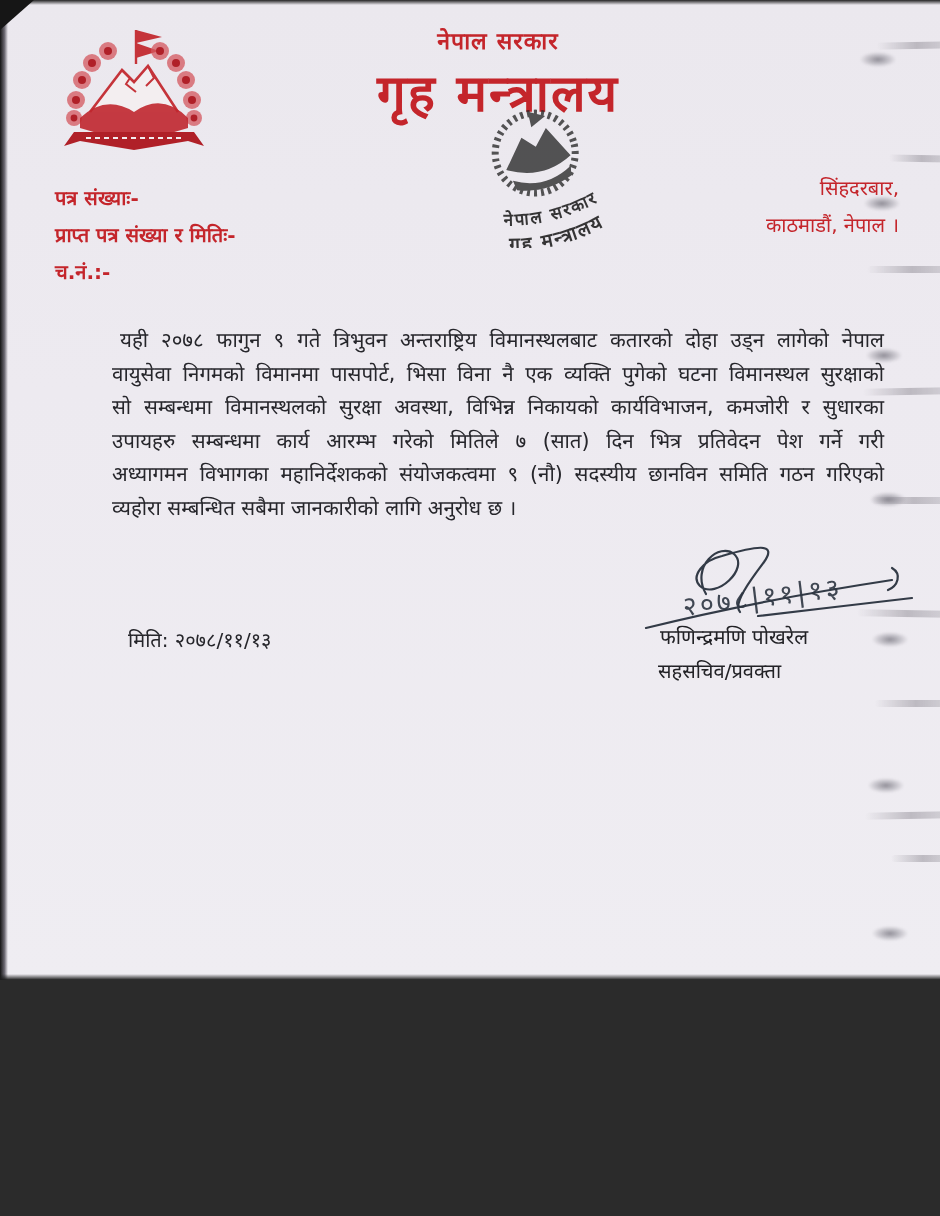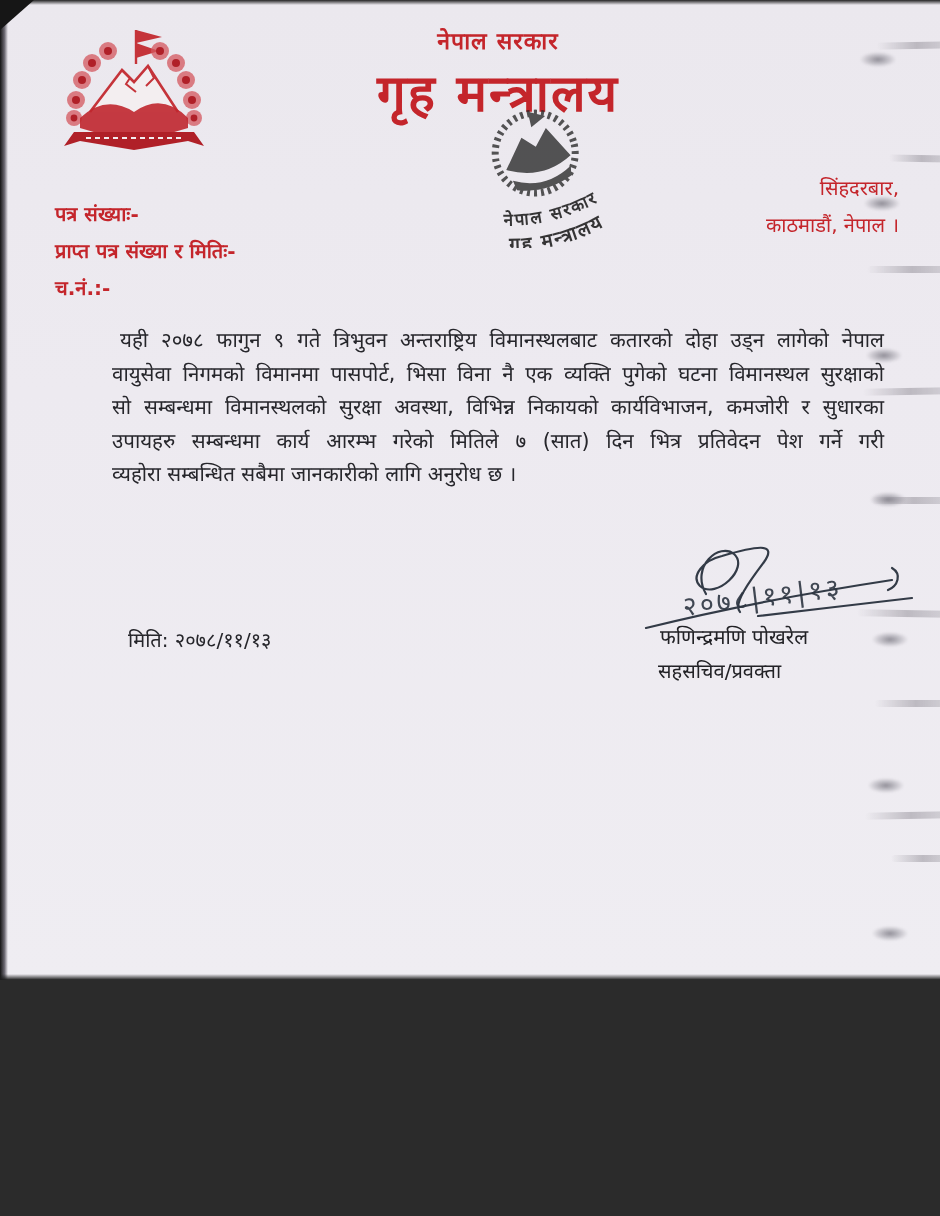--- a/index.html
+++ b/index.html
@@ -27,21 +27,21 @@
   .smudge{position:absolute;width:36px;height:15px;border-radius:50%;filter:blur(1.2px);
     background:radial-gradient(ellipse at center,rgba(82,80,92,.6),rgba(82,80,92,0) 72%);}
   
   .red{color:#c4252b;}
   .gov-name{position:absolute;left:112px;width:772px;top:24px;text-align:center;
     font-size:23px;font-weight:bold;letter-spacing:1px;}
   .ministry-name{position:absolute;left:112px;width:772px;top:56px;text-align:center;
     font-size:51px;font-weight:bold;letter-spacing:2px;}
   .emblem{position:absolute;left:56px;top:22px;}
   .stamp{position:absolute;left:425px;top:108px;opacity:.88;}
-  .ref-block{position:absolute;left:55px;top:196px;font-size:20px;font-weight:bold;line-height:37px;}
+  .ref-block{position:absolute;left:55px;top:180px;font-size:20px;font-weight:bold;line-height:37px;}
   .addr-block{position:absolute;right:62px;top:170px;text-align:right;font-size:20px;font-weight:normal;line-height:37px;}
   
   .doc-title{position:absolute;left:112px;width:772px;top:250px;text-align:center;
     font-size:23px;font-weight:bold;color:#222226;}
   .body-block{position:absolute;left:112px;top:300px;width:772px;color:#26262b;
     font-size:20.5px;line-height:33.6px;margin-top:24px;}
   .body-block .line{text-align:justify;text-align-last:justify;white-space:nowrap;}
   .body-block .line:first-child{text-indent:8px;}
   .body-block .line.last{text-align-last:left;white-space:normal;}
   .date-line{position:absolute;left:128px;top:626px;font-size:20px;color:#26262b;}
@@ -134,20 +134,21 @@
     <div>सिंहदरबार,</div>
     <div>काठमाडौं, नेपाल ।</div>
   </div>
 
 
   <div class="body-block">
     <div class="line">यही २०७८ फागुन ९ गते त्रिभुवन अन्तराष्ट्रिय विमानस्थलबाट कतारको दोहा उड्न लागेको नेपाल</div>
     <div class="line">वायुसेवा निगमको विमानमा पासपोर्ट, भिसा विना नै एक व्यक्ति पुगेको घटना विमानस्थल सुरक्षाको</div>
     <div class="line">सो सम्बन्धमा विमानस्थलको सुरक्षा अवस्था, विभिन्न निकायको कार्यविभाजन, कमजोरी र सुधारका</div>
     <div class="line">उपायहरु सम्बन्धमा कार्य आरम्भ गरेको मितिले ७ (सात) दिन भित्र प्रतिवेदन पेश गर्ने गरी</div>
+    <div class="line">अध्यागमन विभागका महानिर्देशकको संयोजकत्वमा ९ (नौ) सदस्यीय छानविन समिति गठन गरिएको</div>
     <div class="line last">व्यहोरा सम्बन्धित सबैमा जानकारीको लागि अनुरोध छ ।</div>
   </div>
 
   <div class="date-line">मिति: २०७८/११/१३</div>
 
   <svg class="sig-block" width="280" height="112" viewBox="0 0 280 112">
     <g stroke="#333b47" stroke-width="2.2" fill="none" stroke-linecap="round">
       <path d="M66 66 C 50 38, 80 14, 94 26 C 110 40, 76 72, 60 58 C 50 48, 64 32, 82 28 C 116 18, 138 14, 124 34 C 112 50, 92 76, 100 84"></path>
       <path d="M6 100 C 70 84, 160 66, 252 52"></path>
       <path d="M118 88 C 170 82, 220 76, 272 70"></path>

